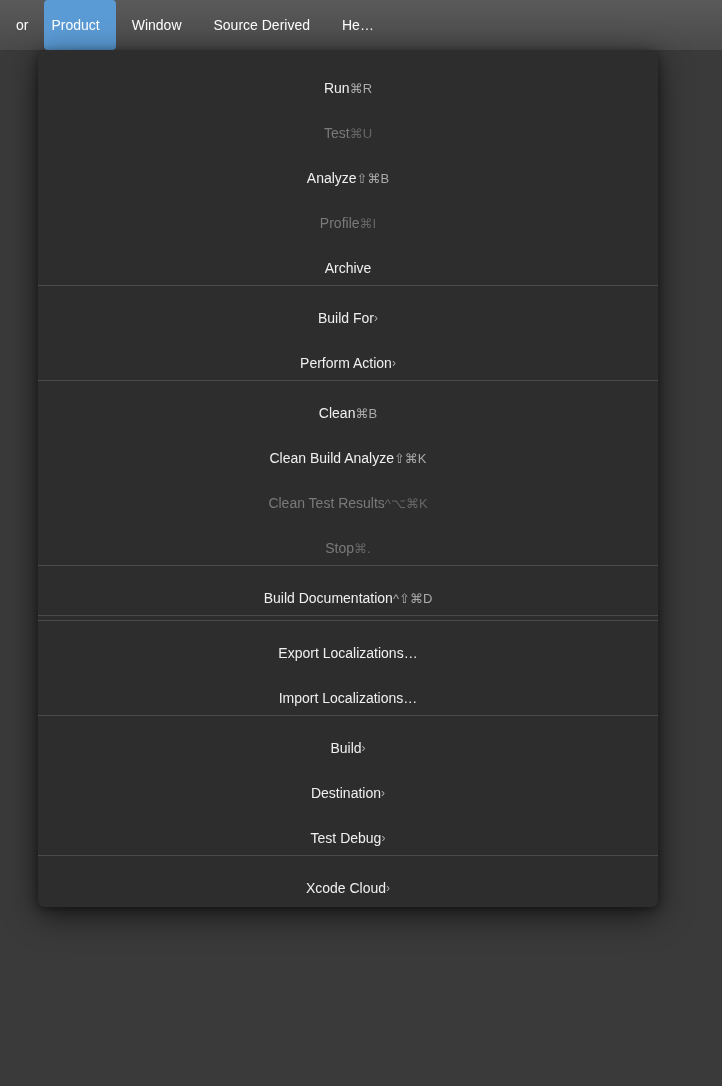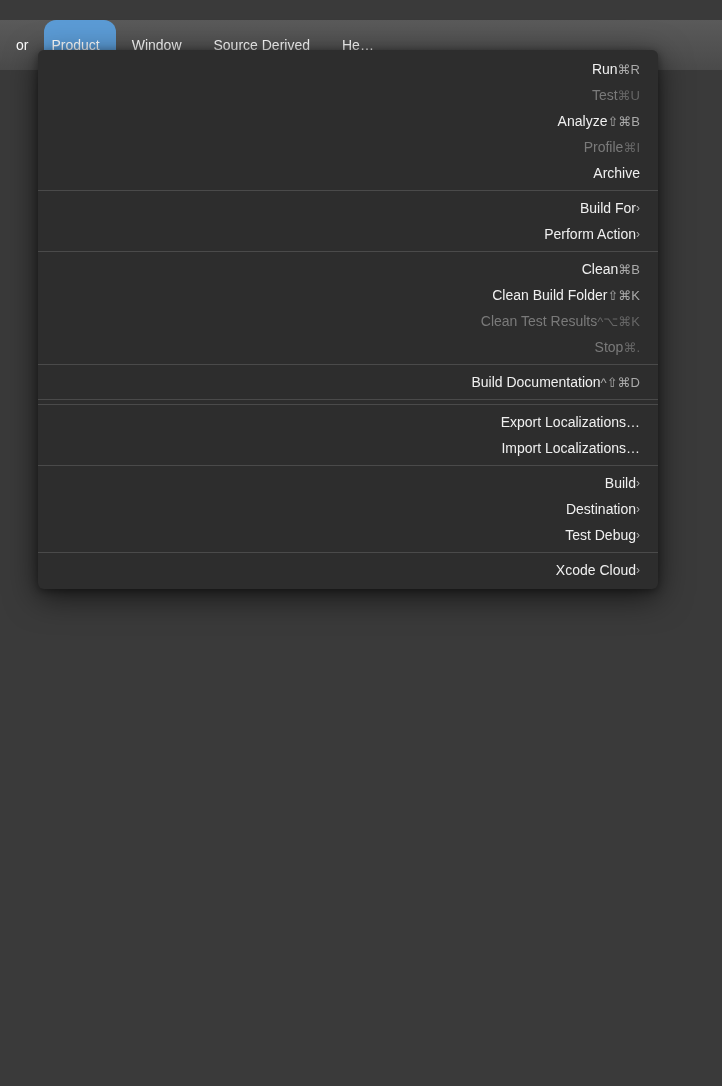--- a/index.html
+++ b/index.html
@@ -19,62 +19,62 @@
 
     
     .menu-bar {
       display: flex;
       align-items: center;
       height: 50px;
       background: linear-gradient(180deg, #5a5a5a 0%, #4a4a4a 100%);
       padding: 0 0;
       position: relative;
       z-index: 10;
-      margin-top: 20px;
     }
 
     .menu-bar-item {
       padding: 0 16px;
       height: 100%;
       display: flex;
       align-items: center;
       font-size: 14px;
       color: #ffffff;
       cursor: pointer;
       white-space: nowrap;
     }
 
     .menu-bar-item.active {
       background: #5b9bd5;
-      border-radius: 12px;
+      border-radius: 4px;
       padding-left: 7px;
     }
 
     
     .dropdown-overlay {
       position: absolute;
       top: 50px;
       left: 38px;
       width: 620px;
       background: #2d2d2d;
       border-radius: 6px;
       box-shadow: 0 8px 32px rgba(0,0,0,0.6), 0 2px 8px rgba(0,0,0,0.4);
       z-index: 100;
       padding: 6px 0;
     }
 
     .menu-item {
       display: flex;
       align-items: center;
-      justify-content: flex-end;
+      justify-content: center;
       padding: 5px 18px;
       font-size: 14px;
       color: #f0f0f0;
       cursor: pointer;
       min-height: 26px;
+      margin-top: 19px;
     }
 
     .menu-item.disabled {
       color: #7a7a7a;
       cursor: default;
     }
 
     .menu-item-label {
       font-size: 14px;
     }
@@ -163,21 +163,21 @@
     <div class="menu-item">
       <span class="menu-item-label">Perform Action</span>
       <span class="menu-item-arrow">›</span>
     </div>
     <div class="menu-separator"></div>
     <div class="menu-item">
       <span class="menu-item-label">Clean</span>
       <span class="menu-item-shortcut">⌘B</span>
     </div>
     <div class="menu-item">
-      <span class="menu-item-label">Clean Build Folder</span>
+      <span class="menu-item-label">Clean Build Analyze</span>
       <span class="menu-item-shortcut">⇧⌘K</span>
     </div>
     <div class="menu-item disabled">
       <span class="menu-item-label">Clean Test Results</span>
       <span class="menu-item-shortcut">^⌥⌘K</span>
     </div>
     <div class="menu-item disabled">
       <span class="menu-item-label">Stop</span>
       <span class="menu-item-shortcut">⌘.</span>
     </div>

